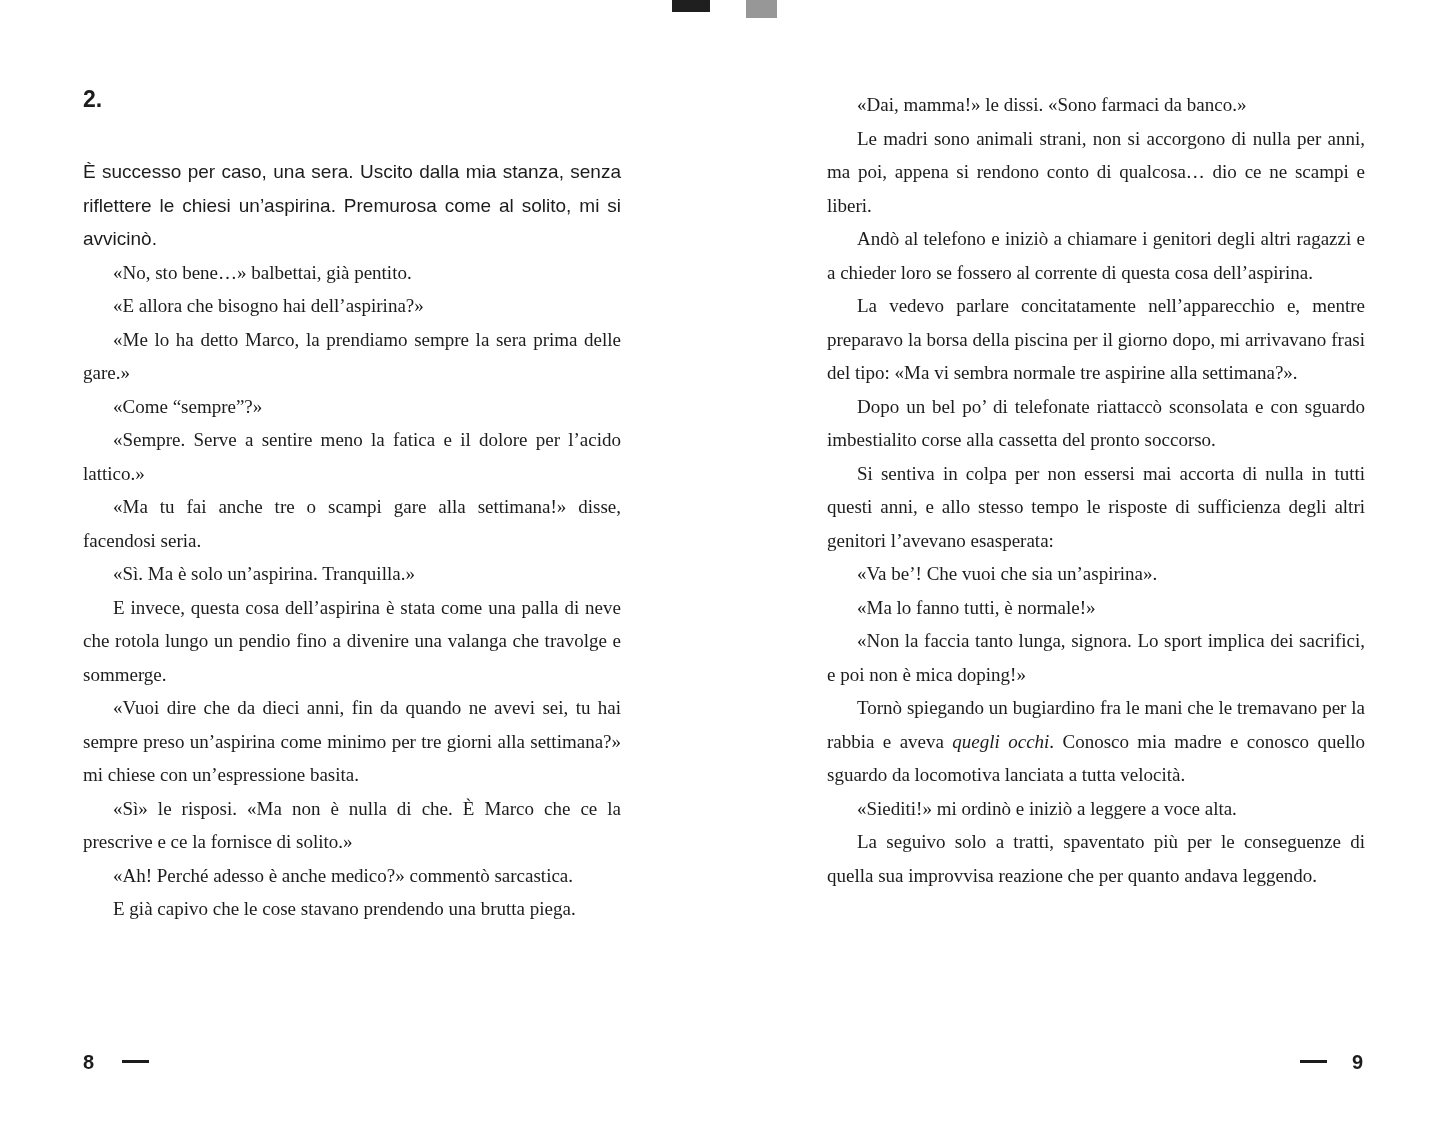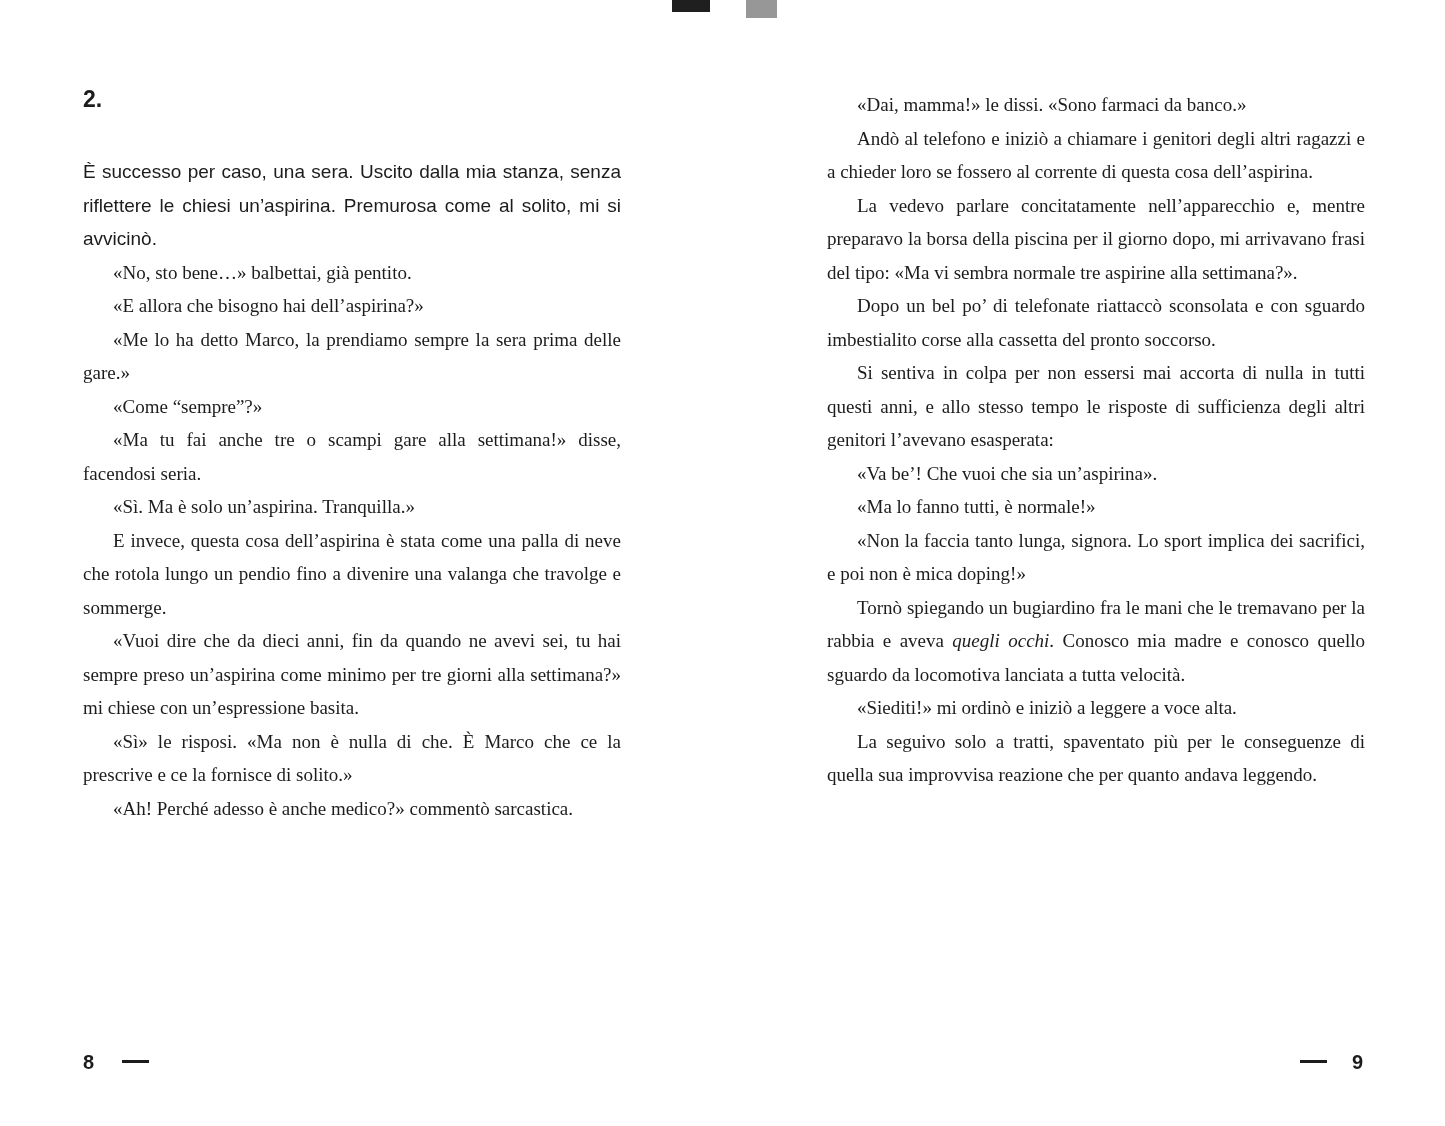--- a/index.html
+++ b/index.html
@@ -74,32 +74,35 @@
   <div class="top-artifact gray" style="background: rgb(151, 151, 151);"></div>
 
   <div class="page-text left">
     <div class="chapter-heading">2.</div>
     <div id="left-body">
         <p class="para"><span>È successo per caso, una sera. Uscito dalla mia stanza, senza riflettere le chiesi un’aspirina. Premurosa come al solito, mi si avvicinò.</span></p>
         <p class="para indent"><span>«No, sto bene…» balbettai, già pentito.</span></p>
         <p class="para indent"><span>«E allora che bisogno hai dell’aspirina?»</span></p>
         <p class="para indent"><span>«Me lo ha detto Marco, la prendiamo sempre la sera prima delle gare.»</span></p>
         <p class="para indent"><span>«Come “sempre”?»</span></p>
+        <p class="para indent"><span>«Sempre. Serve a sentire meno la fatica e il dolore per l’acido lattico.»</span></p>
         <p class="para indent"><span>«Ma tu fai anche tre o scampi gare alla settimana!» disse, facendosi seria.</span></p>
         <p class="para indent"><span>«Sì. Ma è solo un’aspirina. Tranquilla.»</span></p>
         <p class="para indent"><span>E invece, questa cosa dell’aspirina è stata come una palla di neve che rotola lungo un pendio fino a divenire una valanga che travolge e sommerge.</span></p>
         <p class="para indent"><span>«Vuoi dire che da dieci anni, fin da quando ne avevi sei, tu hai sempre preso un’aspirina come minimo per tre giorni alla settimana?» mi chiese con un’espressione basita.</span></p>
         <p class="para indent"><span>«Sì» le risposi. «Ma non è nulla di che. È Marco che ce la prescrive e ce la fornisce di solito.»</span></p>
         <p class="para indent"><span>«Ah! Perché adesso è anche medico?» commentò sarcastica.</span></p>
+        <p class="para indent"><span>E già capivo che le cose stavano prendendo una brutta piega.</span></p>
       </div>
   </div>
 
   <div class="page-text right">
     <div id="right-body">
         <p class="para indent"><span>«Dai, mamma!» le dissi. «Sono farmaci da banco.»</span></p>
+        <p class="para indent"><span>Le madri sono animali strani, non si accorgono di nulla per anni, ma poi, appena si rendono conto di qualcosa… dio ce ne scampi e liberi.</span></p>
         <p class="para indent"><span>Andò al telefono e iniziò a chiamare i genitori degli altri ragazzi e a chieder loro se fossero al corrente di questa cosa dell’aspirina.</span></p>
         <p class="para indent"><span>La vedevo parlare concitatamente nell’apparecchio e, mentre preparavo la borsa della piscina per il giorno dopo, mi arrivavano frasi del tipo: «Ma vi sembra normale tre aspirine alla settimana?».</span></p>
         <p class="para indent"><span>Dopo un bel po’ di telefonate riattaccò sconsolata e con sguardo imbestialito corse alla cassetta del pronto soccorso.</span></p>
         <p class="para indent"><span>Si sentiva in colpa per non essersi mai accorta di nulla in tutti questi anni, e allo stesso tempo le risposte di sufficienza degli altri genitori l’avevano esasperata:</span></p>
         <p class="para indent"><span>«Va be’! Che vuoi che sia un’aspirina».</span></p>
         <p class="para indent"><span>«Ma lo fanno tutti, è normale!»</span></p>
         <p class="para indent"><span>«Non la faccia tanto lunga, signora. Lo sport implica dei sacrifici, e poi non è mica doping!»</span></p>
         <p class="para indent"><span>Tornò spiegando un bugiardino fra le mani che le tremavano per la rabbia e aveva </span><span class="italic">quegli occhi</span><span>. Conosco mia madre e conosco quello sguardo da locomotiva lanciata a tutta velocità.</span></p>
         <p class="para indent"><span>«Siediti!» mi ordinò e iniziò a leggere a voce alta.</span></p>
         <p class="para indent"><span>La seguivo solo a tratti, spaventato più per le conseguenze di quella sua improvvisa reazione che per quanto andava leggendo.</span></p>

